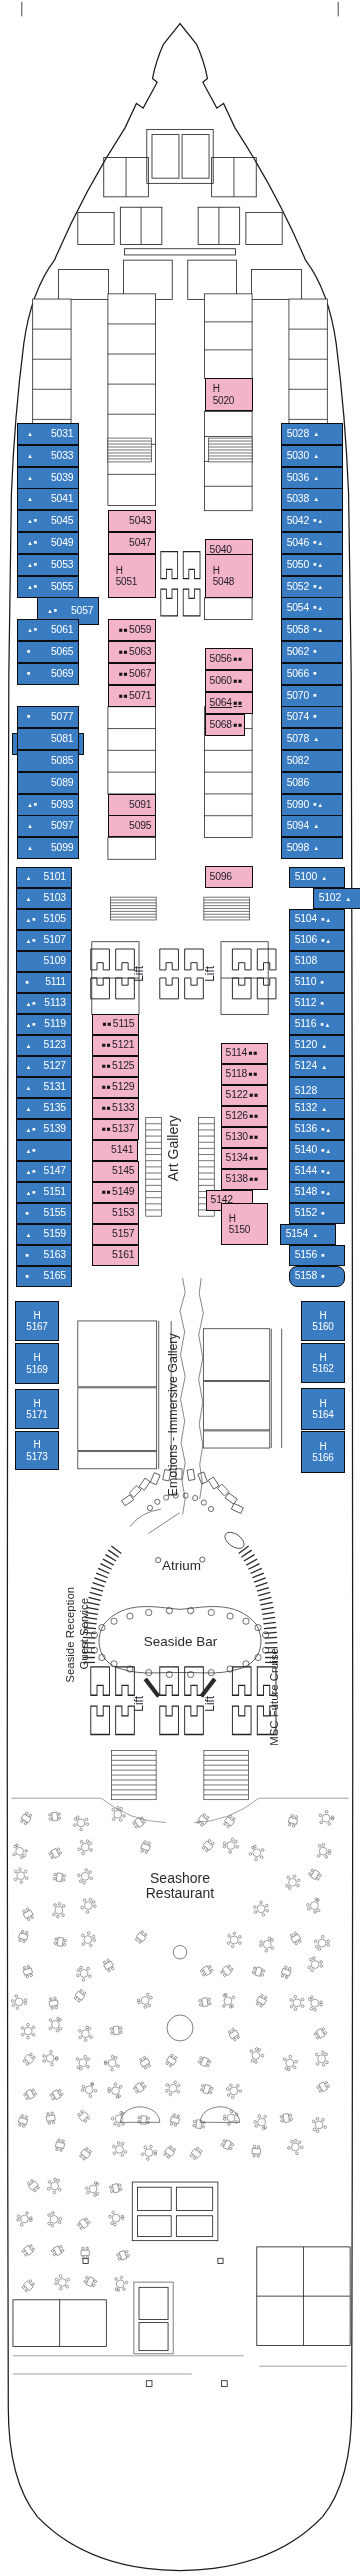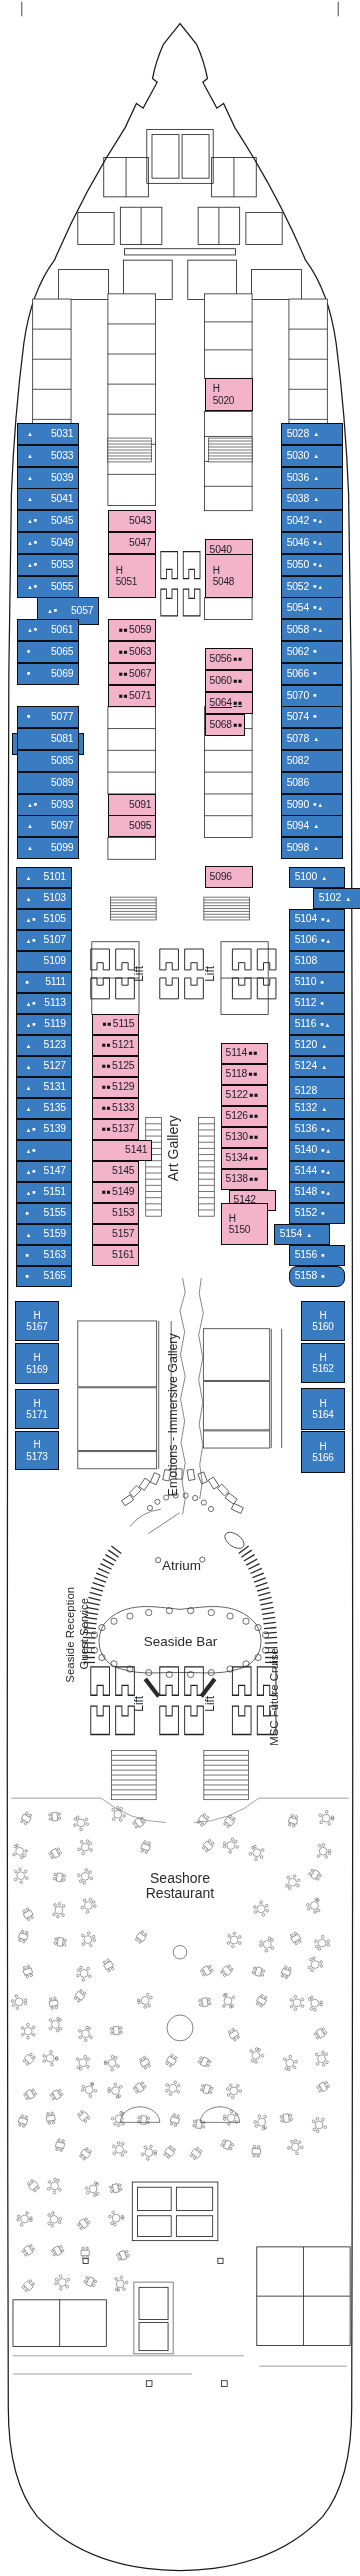--- a/index.html
+++ b/index.html
@@ -1756,21 +1756,21 @@
           <span class="sqr">■</span>
           <span class="tri">▲</span>
         </span>
       </div>
       <div class="cabin blue lay-stbd" style="left: 289px; top: 1203px; width: 56px; height: 21px;">
         <span class="num">5152</span>
         <span class="ics">
           <span class="sqr">■</span>
         </span>
       </div>
-      <div class="cabin blue lay-stbd" style="left: 274px; top: 1224px; width: 56px; height: 21px;">
+      <div class="cabin blue lay-stbd" style="left: 280px; top: 1224px; width: 56px; height: 21px;">
         <span class="num">5154</span>
         <span class="ics">
           <span class="tri">▲</span>
         </span>
       </div>
       <div class="cabin blue lay-stbd" style="left: 289px; top: 1245px; width: 56px; height: 21px;">
         <span class="num">5156</span>
         <span class="ics">
           <span class="sqr">■</span>
         </span>
@@ -1822,21 +1822,21 @@
         <span class="num">5133</span>
       </div>
       <div class="cabin pink lay-pinkL" style="left: 92px; top: 1119px; width: 47px; height: 21px;">
         <span class="sp"></span>
         <span class="ics">
           <span class="sqr">■</span>
           <span class="sqr">■</span>
         </span>
         <span class="num">5137</span>
       </div>
-      <div class="cabin pink lay-pinkL" style="left: 92px; top: 1140px; width: 60px; height: 21px;">
+      <div class="cabin pink lay-pinkL" style="left: 92px; top: 1140px; width: 46px; height: 21px;">
         <span class="sp"></span>
         <span class="ics"></span>
         <span class="num">5141</span>
       </div>
       <div class="cabin pink lay-pinkL" style="left: 92px; top: 1161px; width: 47px; height: 21px;">
         <span class="sp"></span>
         <span class="ics"></span>
         <span class="num">5145</span>
       </div>
       <div class="cabin pink lay-pinkL" style="left: 92px; top: 1182px; width: 47px; height: 21px;">
@@ -1904,21 +1904,21 @@
           <span class="sqr">■</span>
         </span>
       </div>
       <div class="cabin pink lay-pinkR" style="left: 221px; top: 1140px; width: 47px; height: 21px;">
         <span class="num">5138</span>
         <span class="ics">
           <span class="sqr">■</span>
           <span class="sqr">■</span>
         </span>
       </div>
-      <div class="cabin pink lay-pinkR" style="left: 229px; top: 1161px; width: 47px; height: 21px;">
+      <div class="cabin pink lay-pinkR" style="left: 206px; top: 1161px; width: 47px; height: 21px;">
         <span class="num">5142</span>
         <span class="ics"></span>
       </div>
       <div class="cabin pink lay-pinkR" style="left: 221px; top: 1182px; width: 47px; height: 21px;">
         <span class="num">5146</span>
         <span class="ics"></span>
       </div>
       <div class="cabin pink hcab pinkH" style="left: 221px; top: 1203px; width: 47px; height: 42px;">
         <span class="hl1">H</span>
         <span class="num">5150</span>

